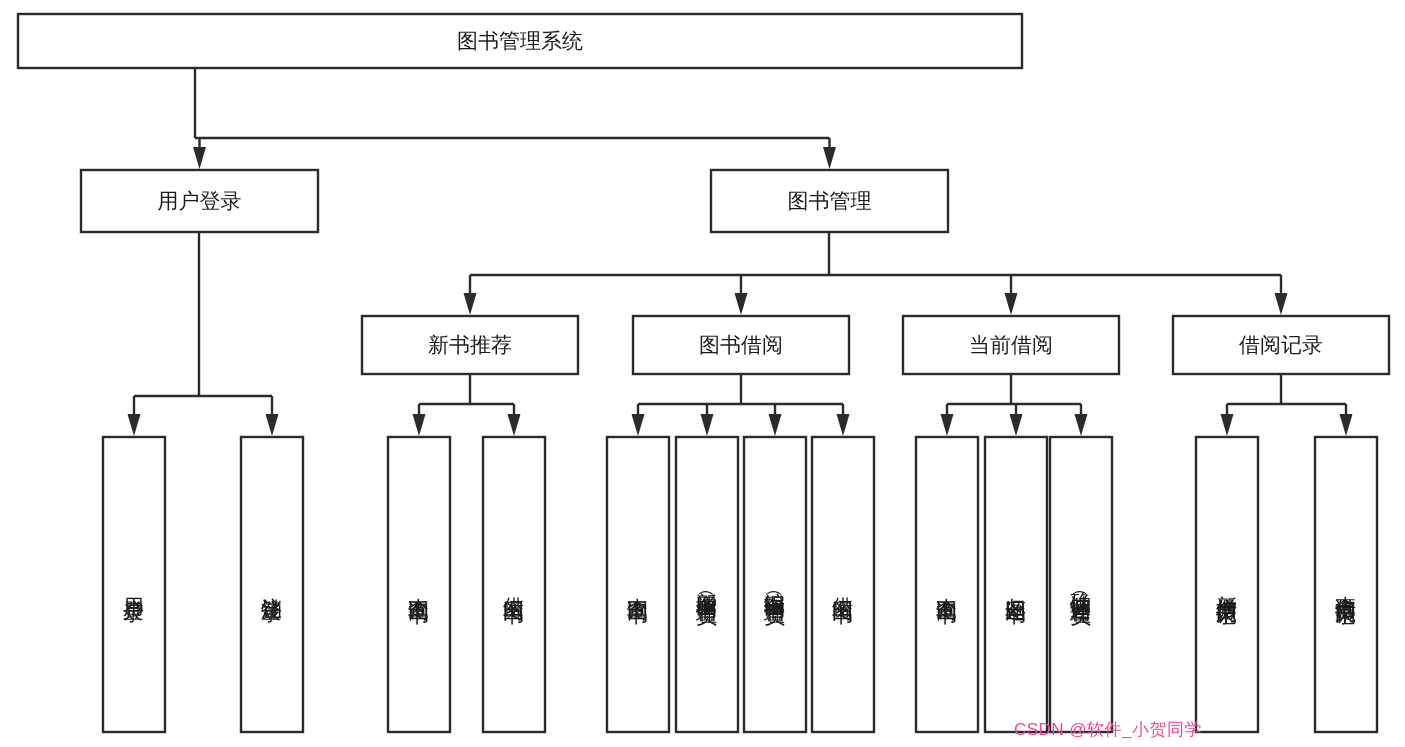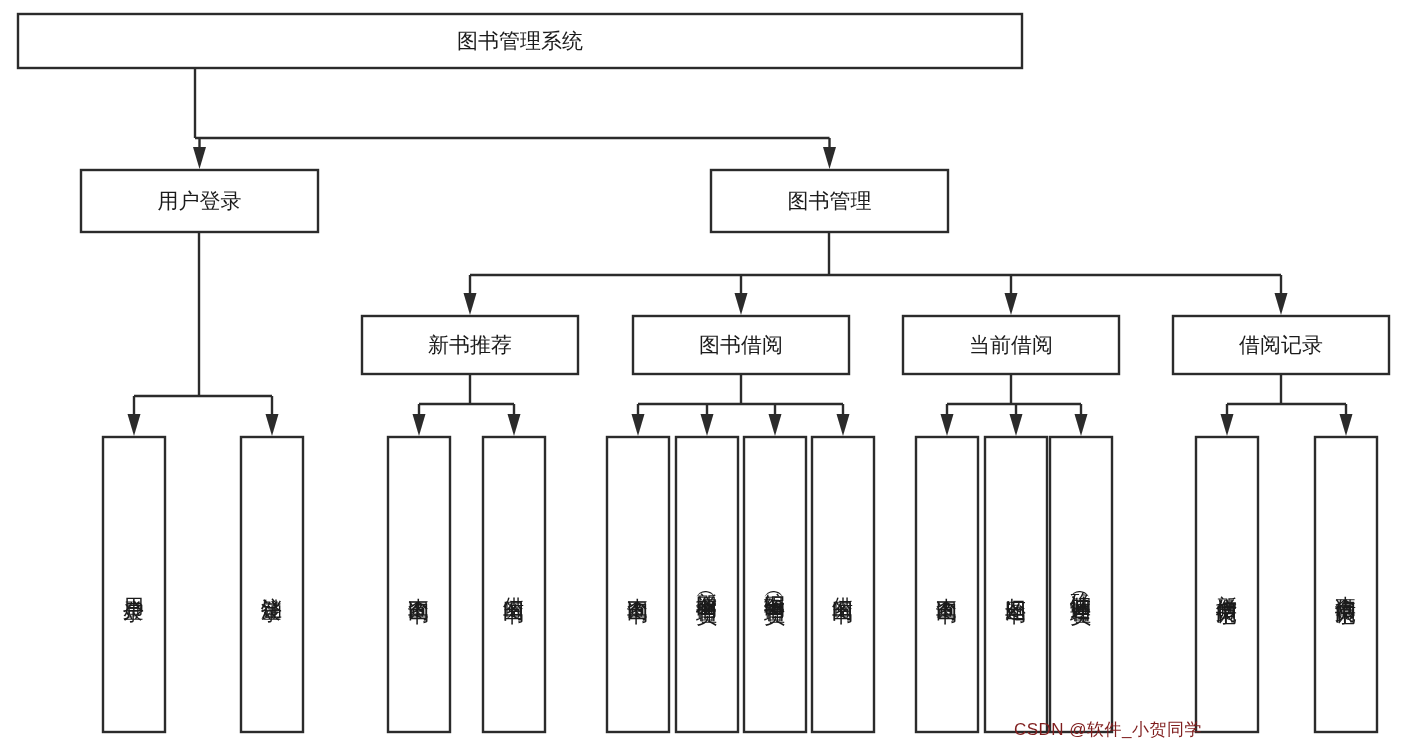--- a/index.html
+++ b/index.html
@@ -55,21 +55,21 @@
   .arrow-head {
     fill: #2b2b2b;
     stroke: none;
   }
   .watermark {
     position: absolute;
     right: 8px;
     bottom: 6px;
     font-family: "Liberation Sans", "DejaVu Sans", sans-serif;
     font-size: 17px;
-    color: #7f1d1d;
+    color: #ec4899;
     white-space: nowrap;
     letter-spacing: 0.5px;
     pointer-events: none;
     margin-left: 24px;
   }
 </style>
 </head>
 <body>
 
 <div id="diagram-root">

